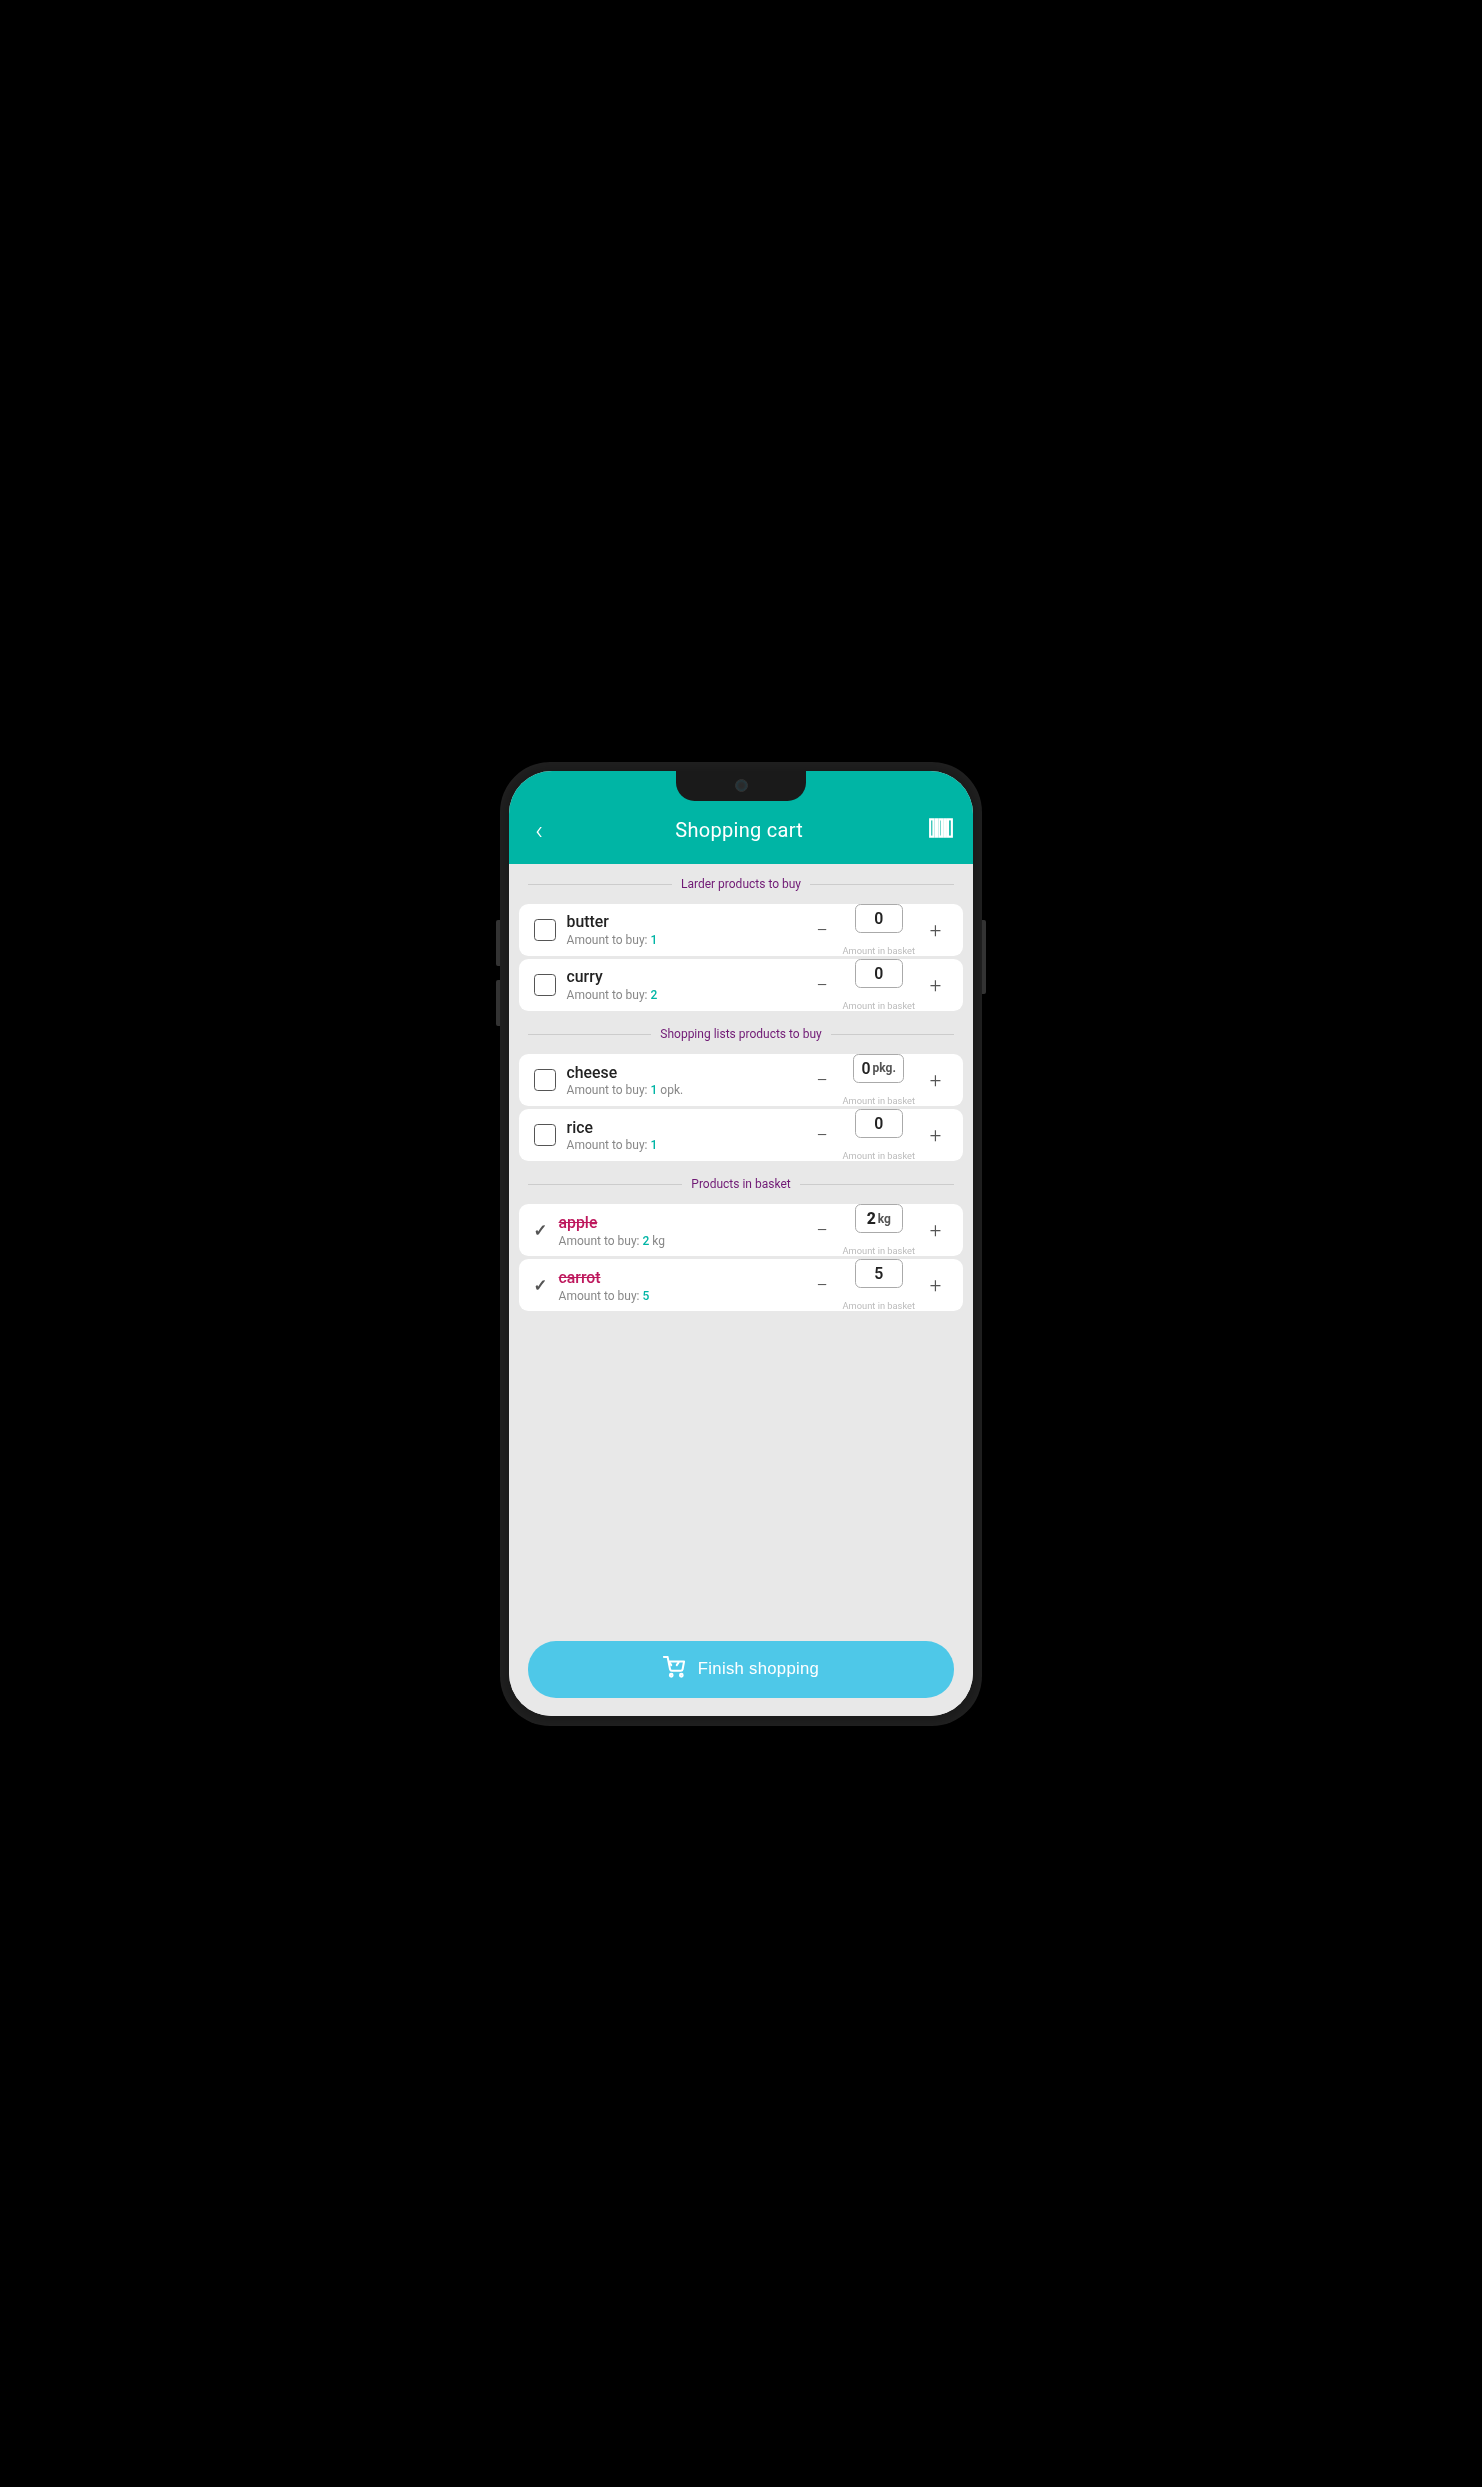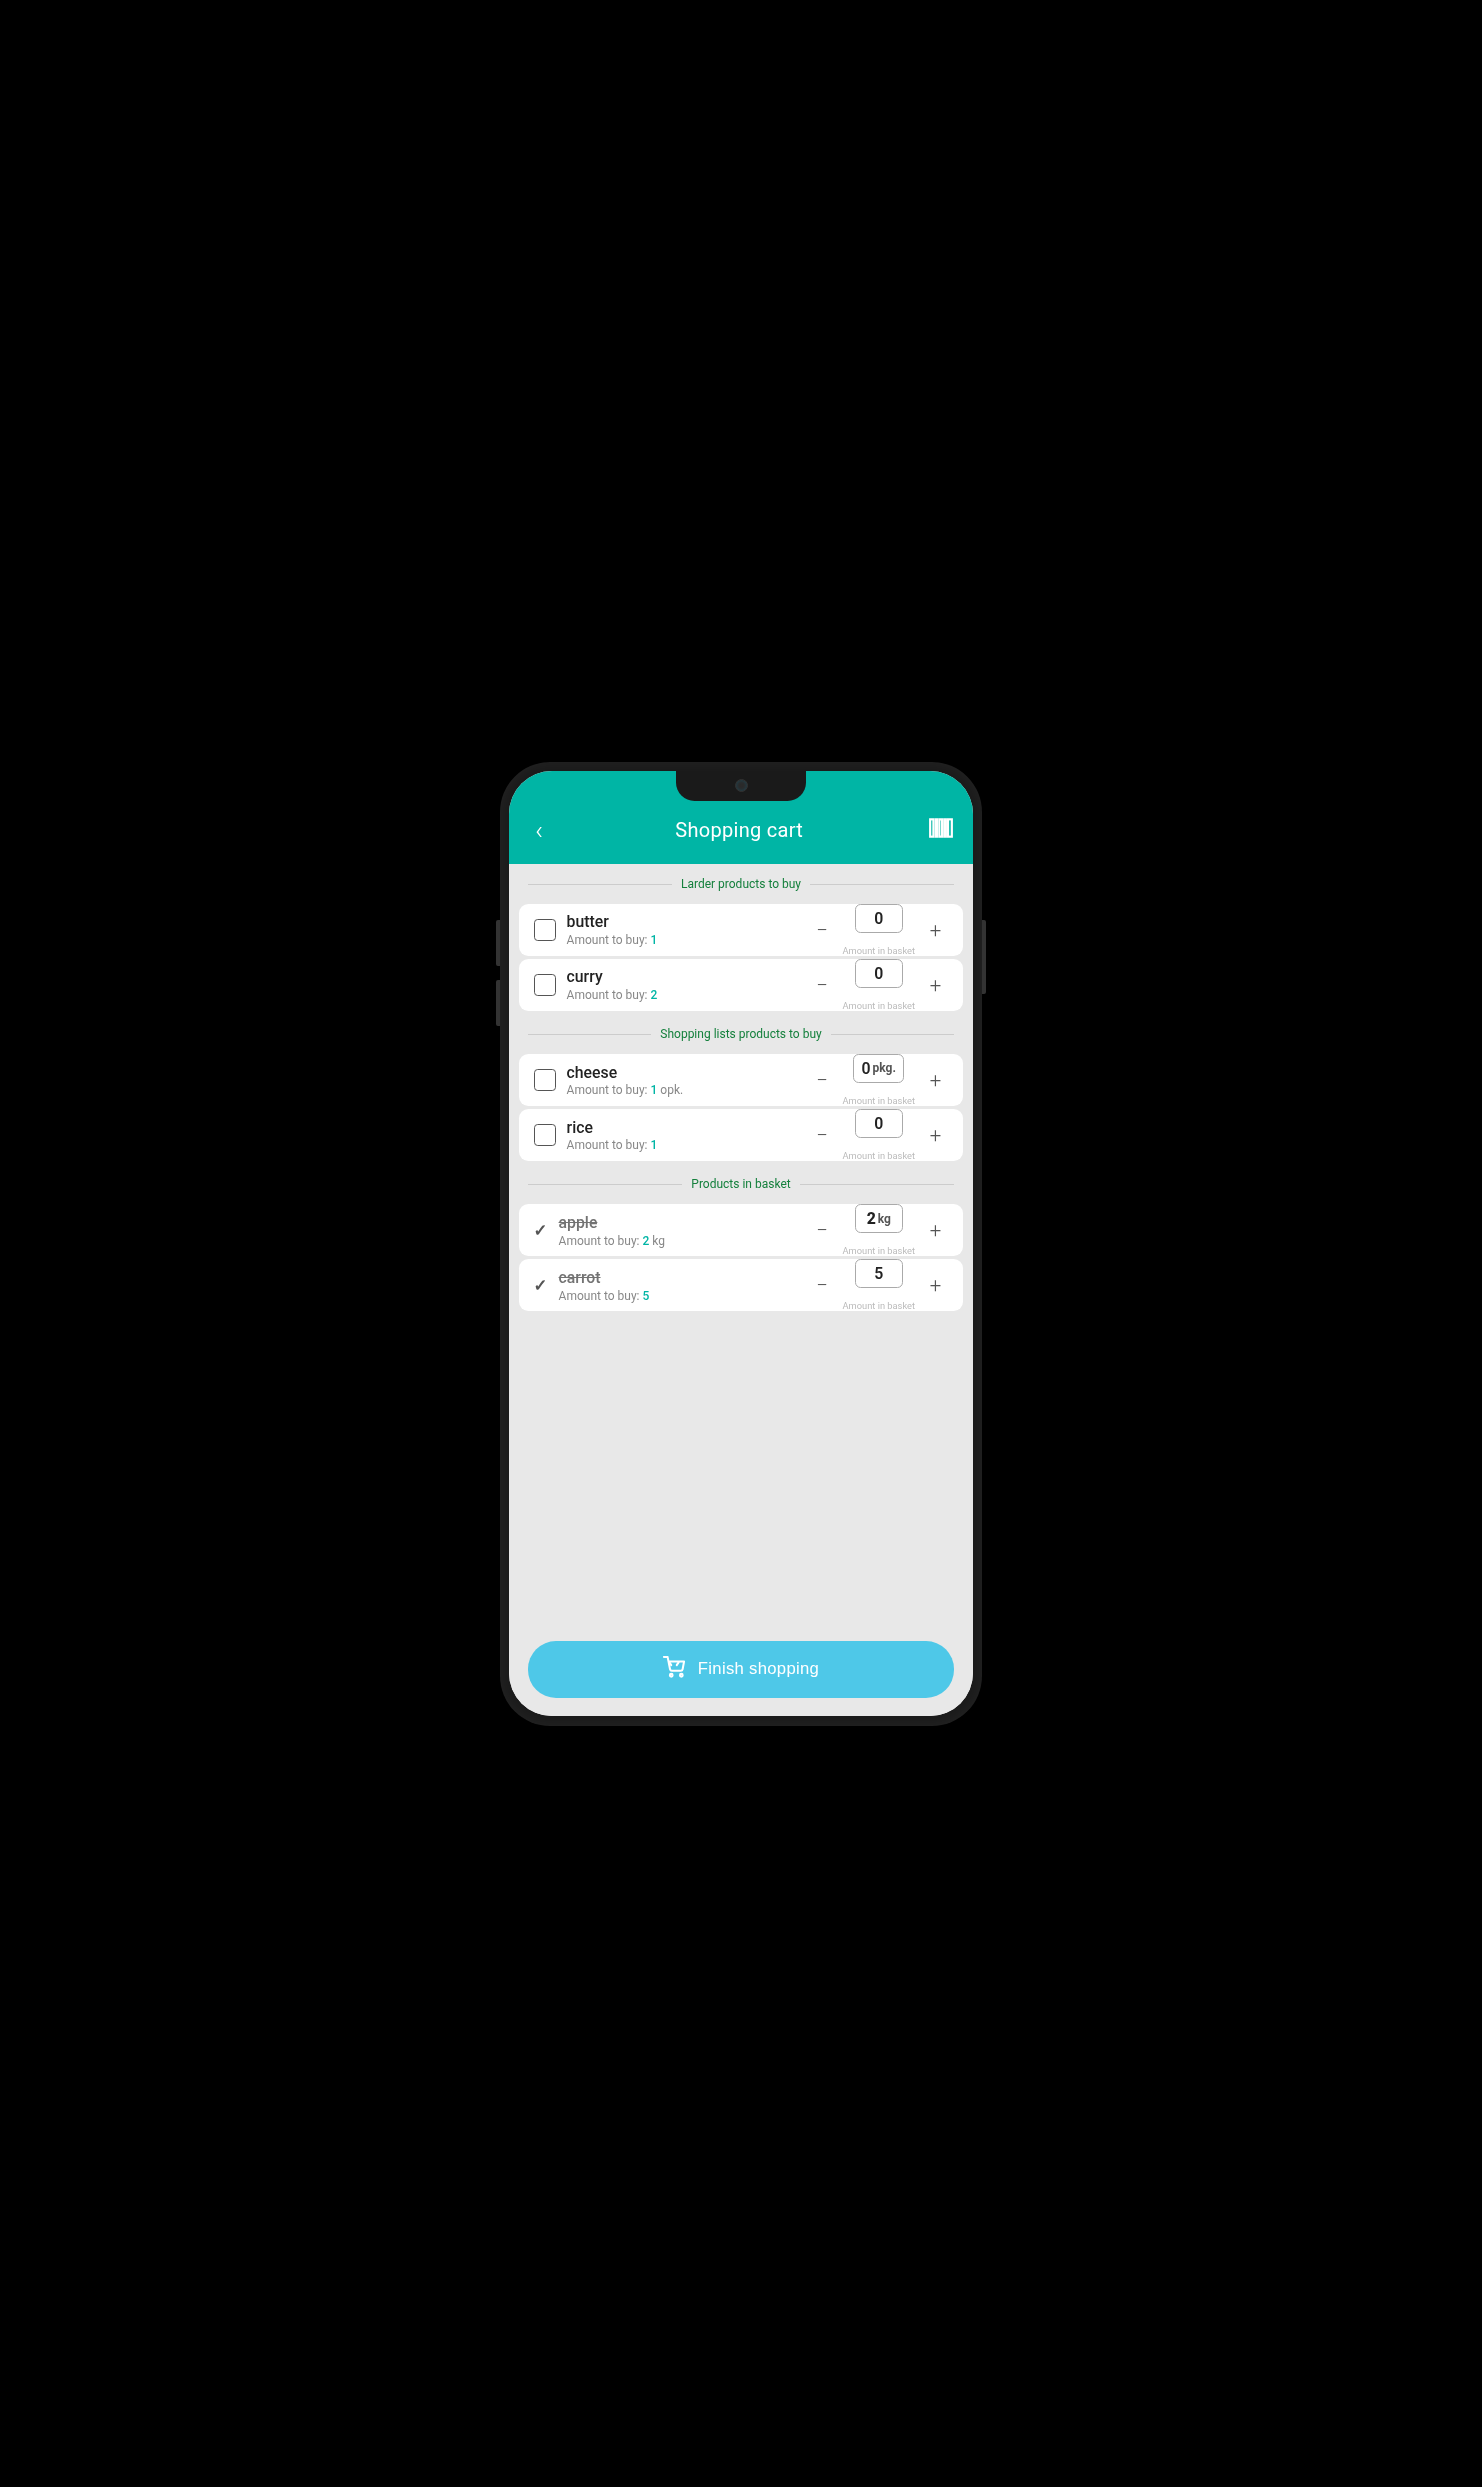--- a/index.html
+++ b/index.html
@@ -90,21 +90,21 @@
     .scroll-area {
       flex: 1;
       overflow-y: auto;
       background: #e8e8e8;
     }
 
     .scroll-area::-webkit-scrollbar { display: none; }
 
     .section-header {
       text-align: center;
-      color: #15803d;
+      color: #701a75;
       font-size: 12px;
       padding: 13px 18.5px 9.3px;
       display: flex;
       align-items: center;
       gap: 9.3px;
     }
 
     .section-header::before,
     .section-header::after {
       content: '';
@@ -145,21 +145,21 @@
     }
 
     .product-name {
       font-size: 15.8px;
       font-weight: 500;
       color: #222;
     }
 
     .product-name.strikethrough {
       text-decoration: line-through;
-      color: #737373;
+      color: #be185d;
     }
 
     .product-amount {
       font-size: 12px;
       color: #888;
       margin-top: 1.9px;
     }
 
     .product-amount .amount-value {
       color: #00b5a5;

